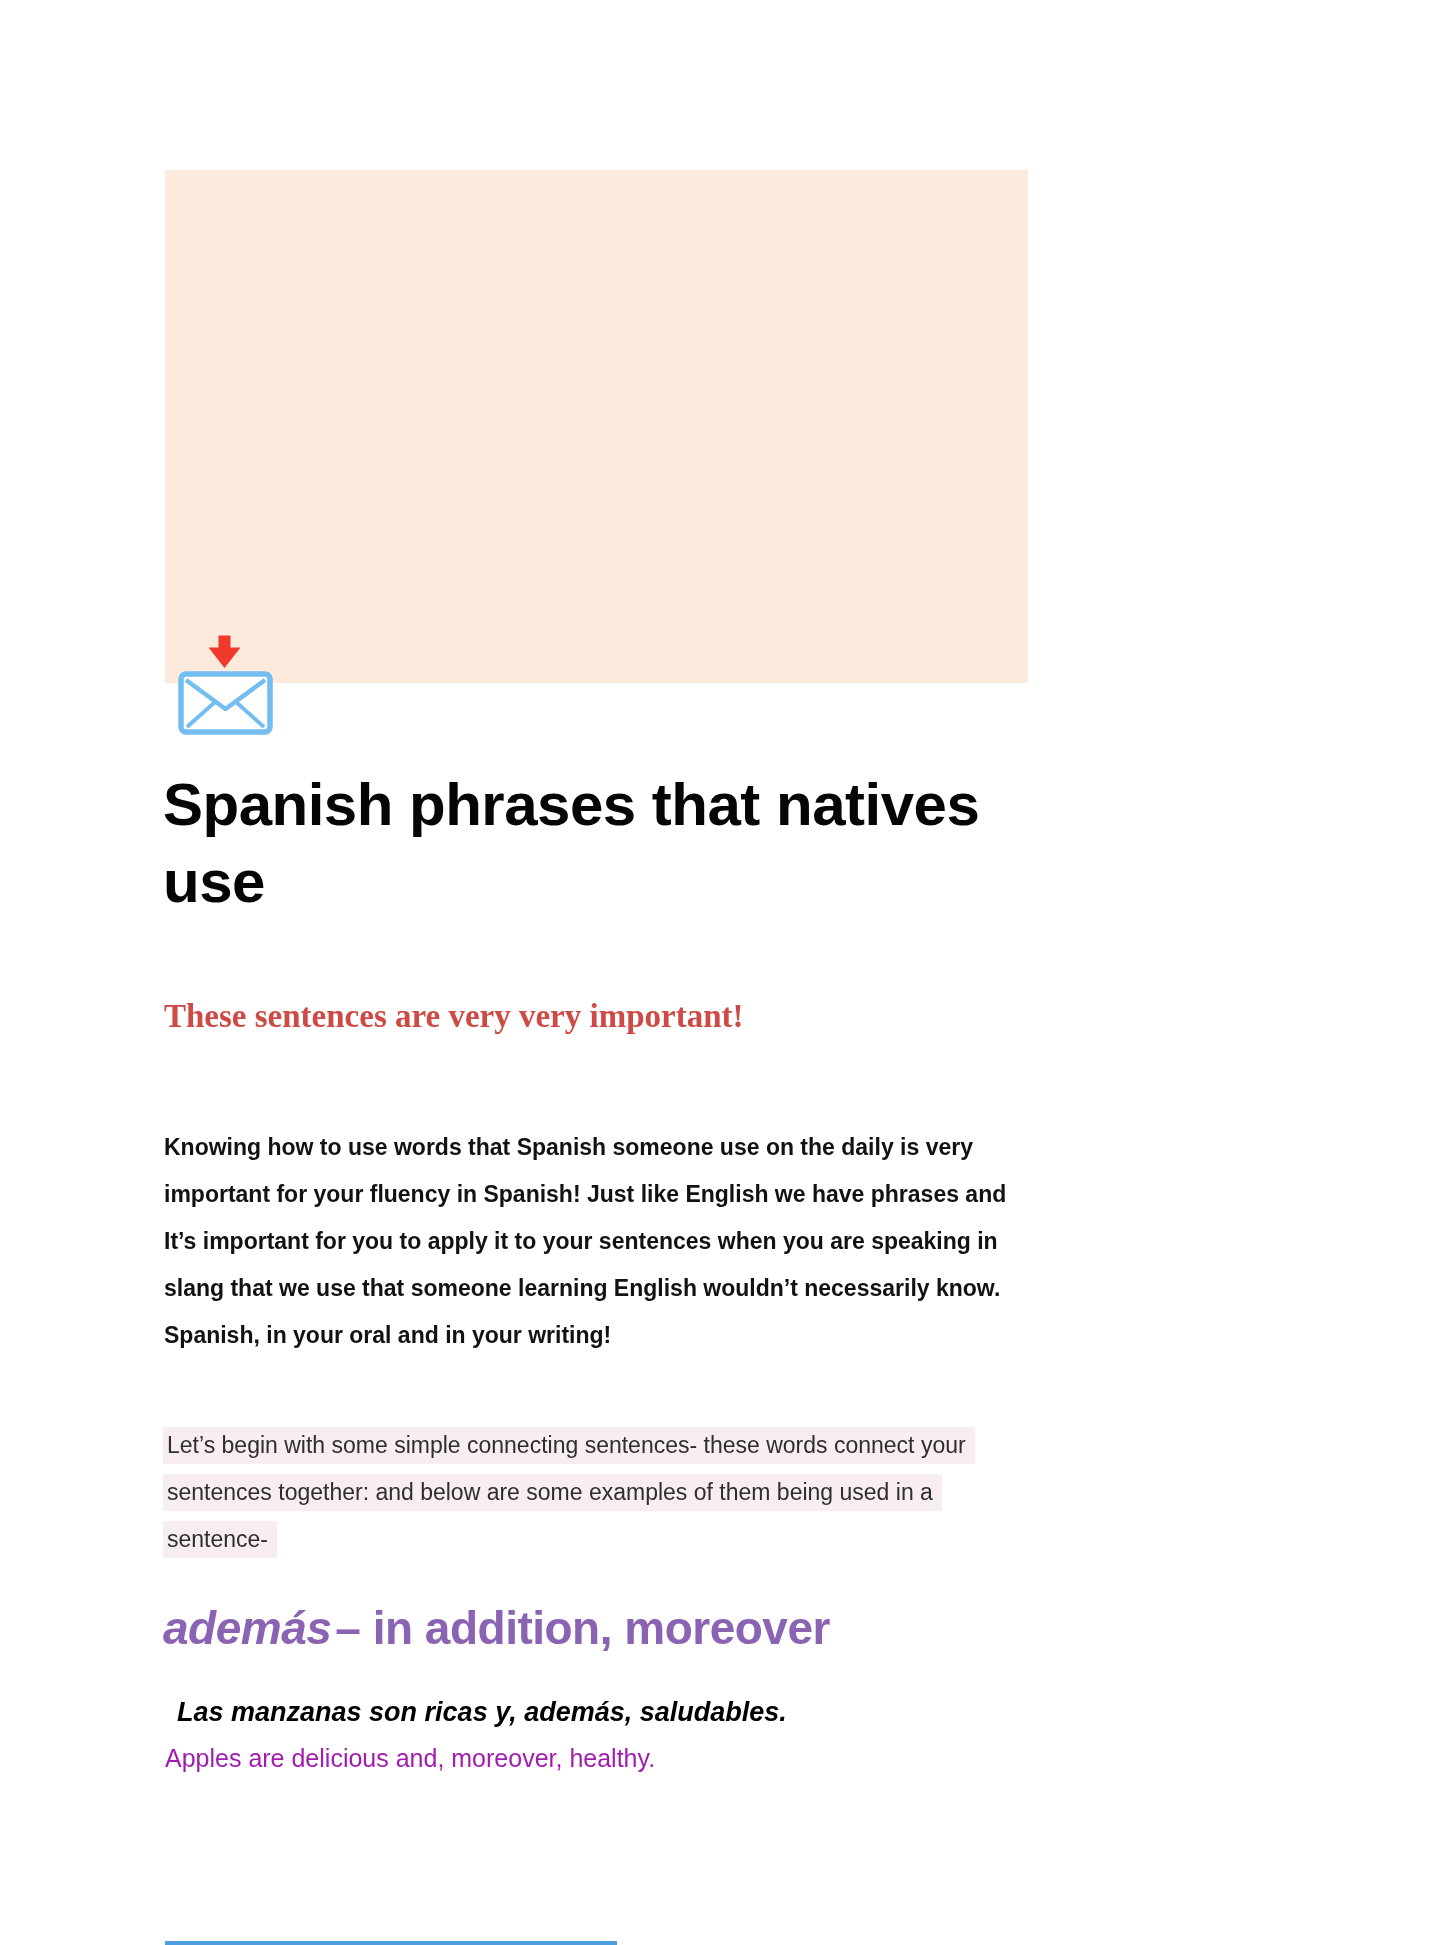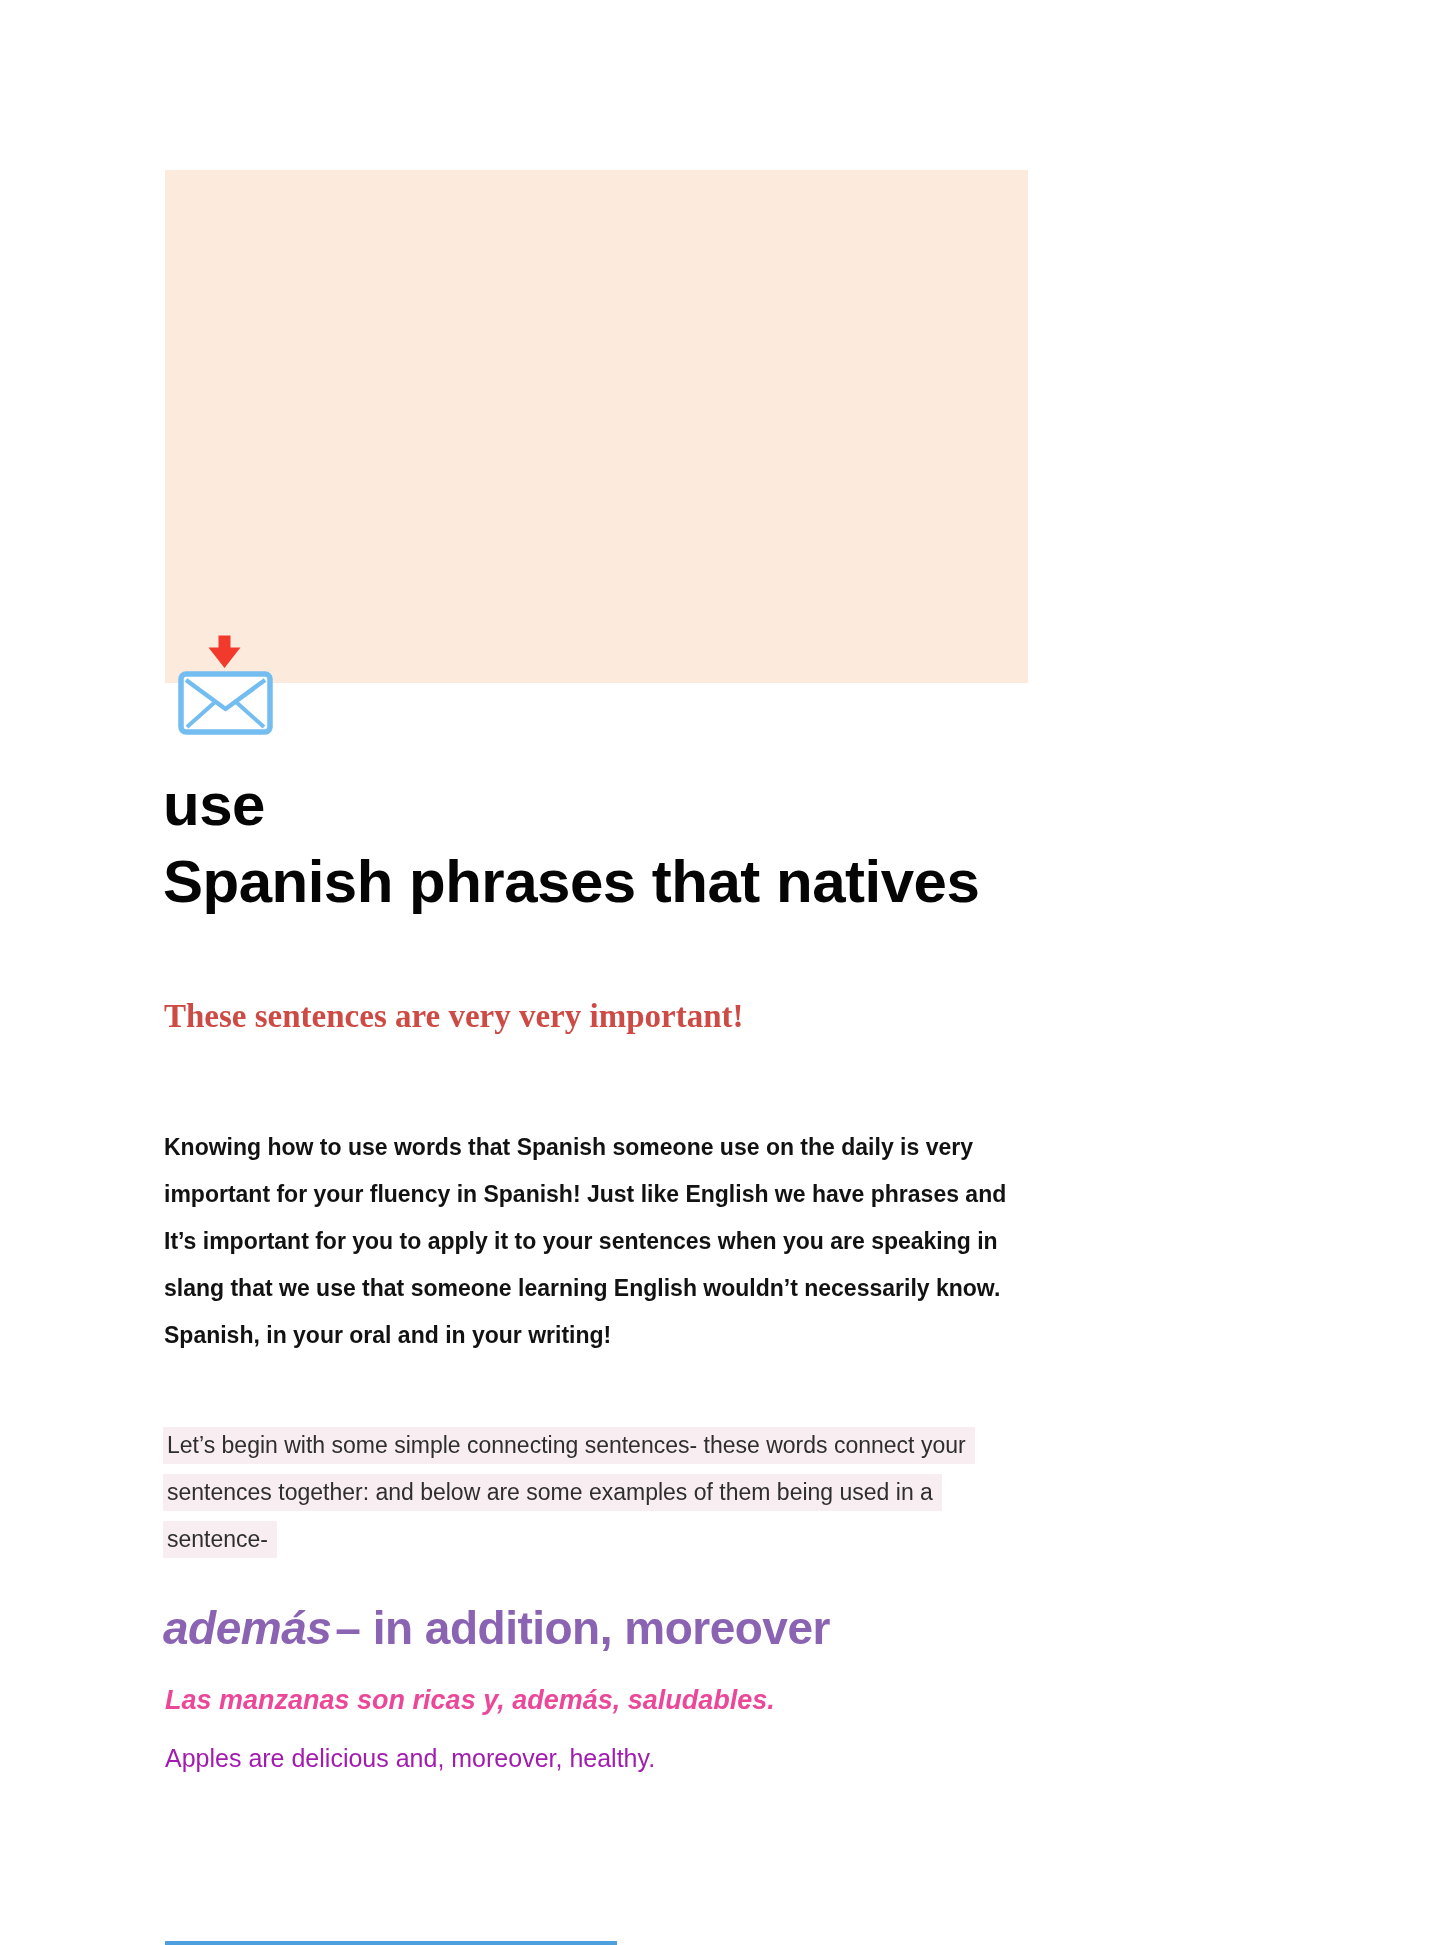--- a/index.html
+++ b/index.html
@@ -83,25 +83,25 @@
     font-weight: 700;
     color: #8a63b3;
     line-height: 56px;
     letter-spacing: -0.5px;
   }
   .term-heading em { font-style: italic; padding-right: 4px; }
   .spanish-example {
     position: absolute;
     left: 165px; top: 1683px;
     width: 1000px;
-    margin: 0;
+    margin: 12px;
     font-size: 27px;
     font-weight: 700;
     font-style: italic;
-    color: #ec4899;
+    color: #000000;
     line-height: 34px;
   }
   .english-translation {
     position: absolute;
     left: 165px; top: 1742px;
     width: 1000px;
     margin: 0;
     font-size: 25px;
     font-weight: 400;
     color: #a21caf;
@@ -126,22 +126,22 @@
   </svg>
 
   <svg class="envelope" viewBox="0 0 95 64" xmlns="http://www.w3.org/2000/svg">
     <rect x="3" y="3" width="89" height="58" rx="5" fill="#ffffff" stroke="#74bdf0" stroke-width="5.5"></rect>
     <polyline points="8,9 47.5,38 87,9" fill="none" stroke="#74bdf0" stroke-width="4.5" stroke-linejoin="round"></polyline>
     <line x1="9" y1="56" x2="37" y2="31" stroke="#74bdf0" stroke-width="4"></line>
     <line x1="86" y1="56" x2="58" y2="31" stroke="#74bdf0" stroke-width="4"></line>
   </svg>
 
   <h1 class="title">
+    <div>Spanish phrases that natives</div>
     <div>use</div>
-    <div>Spanish phrases that natives</div>
   </h1>
 
   <h2 class="subtitle">These sentences are very very important!</h2>
 
   <div class="intro">
     <div>Knowing how to use words that Spanish someone use on the daily is very</div>
     <div>important for your fluency in Spanish! Just like English we have phrases and</div>
     <div>It’s important for you to apply it to your sentences when you are speaking in</div>
     <div>slang that we use that someone learning English wouldn’t necessarily know.</div>
     <div>Spanish, in your oral and in your writing!</div>

